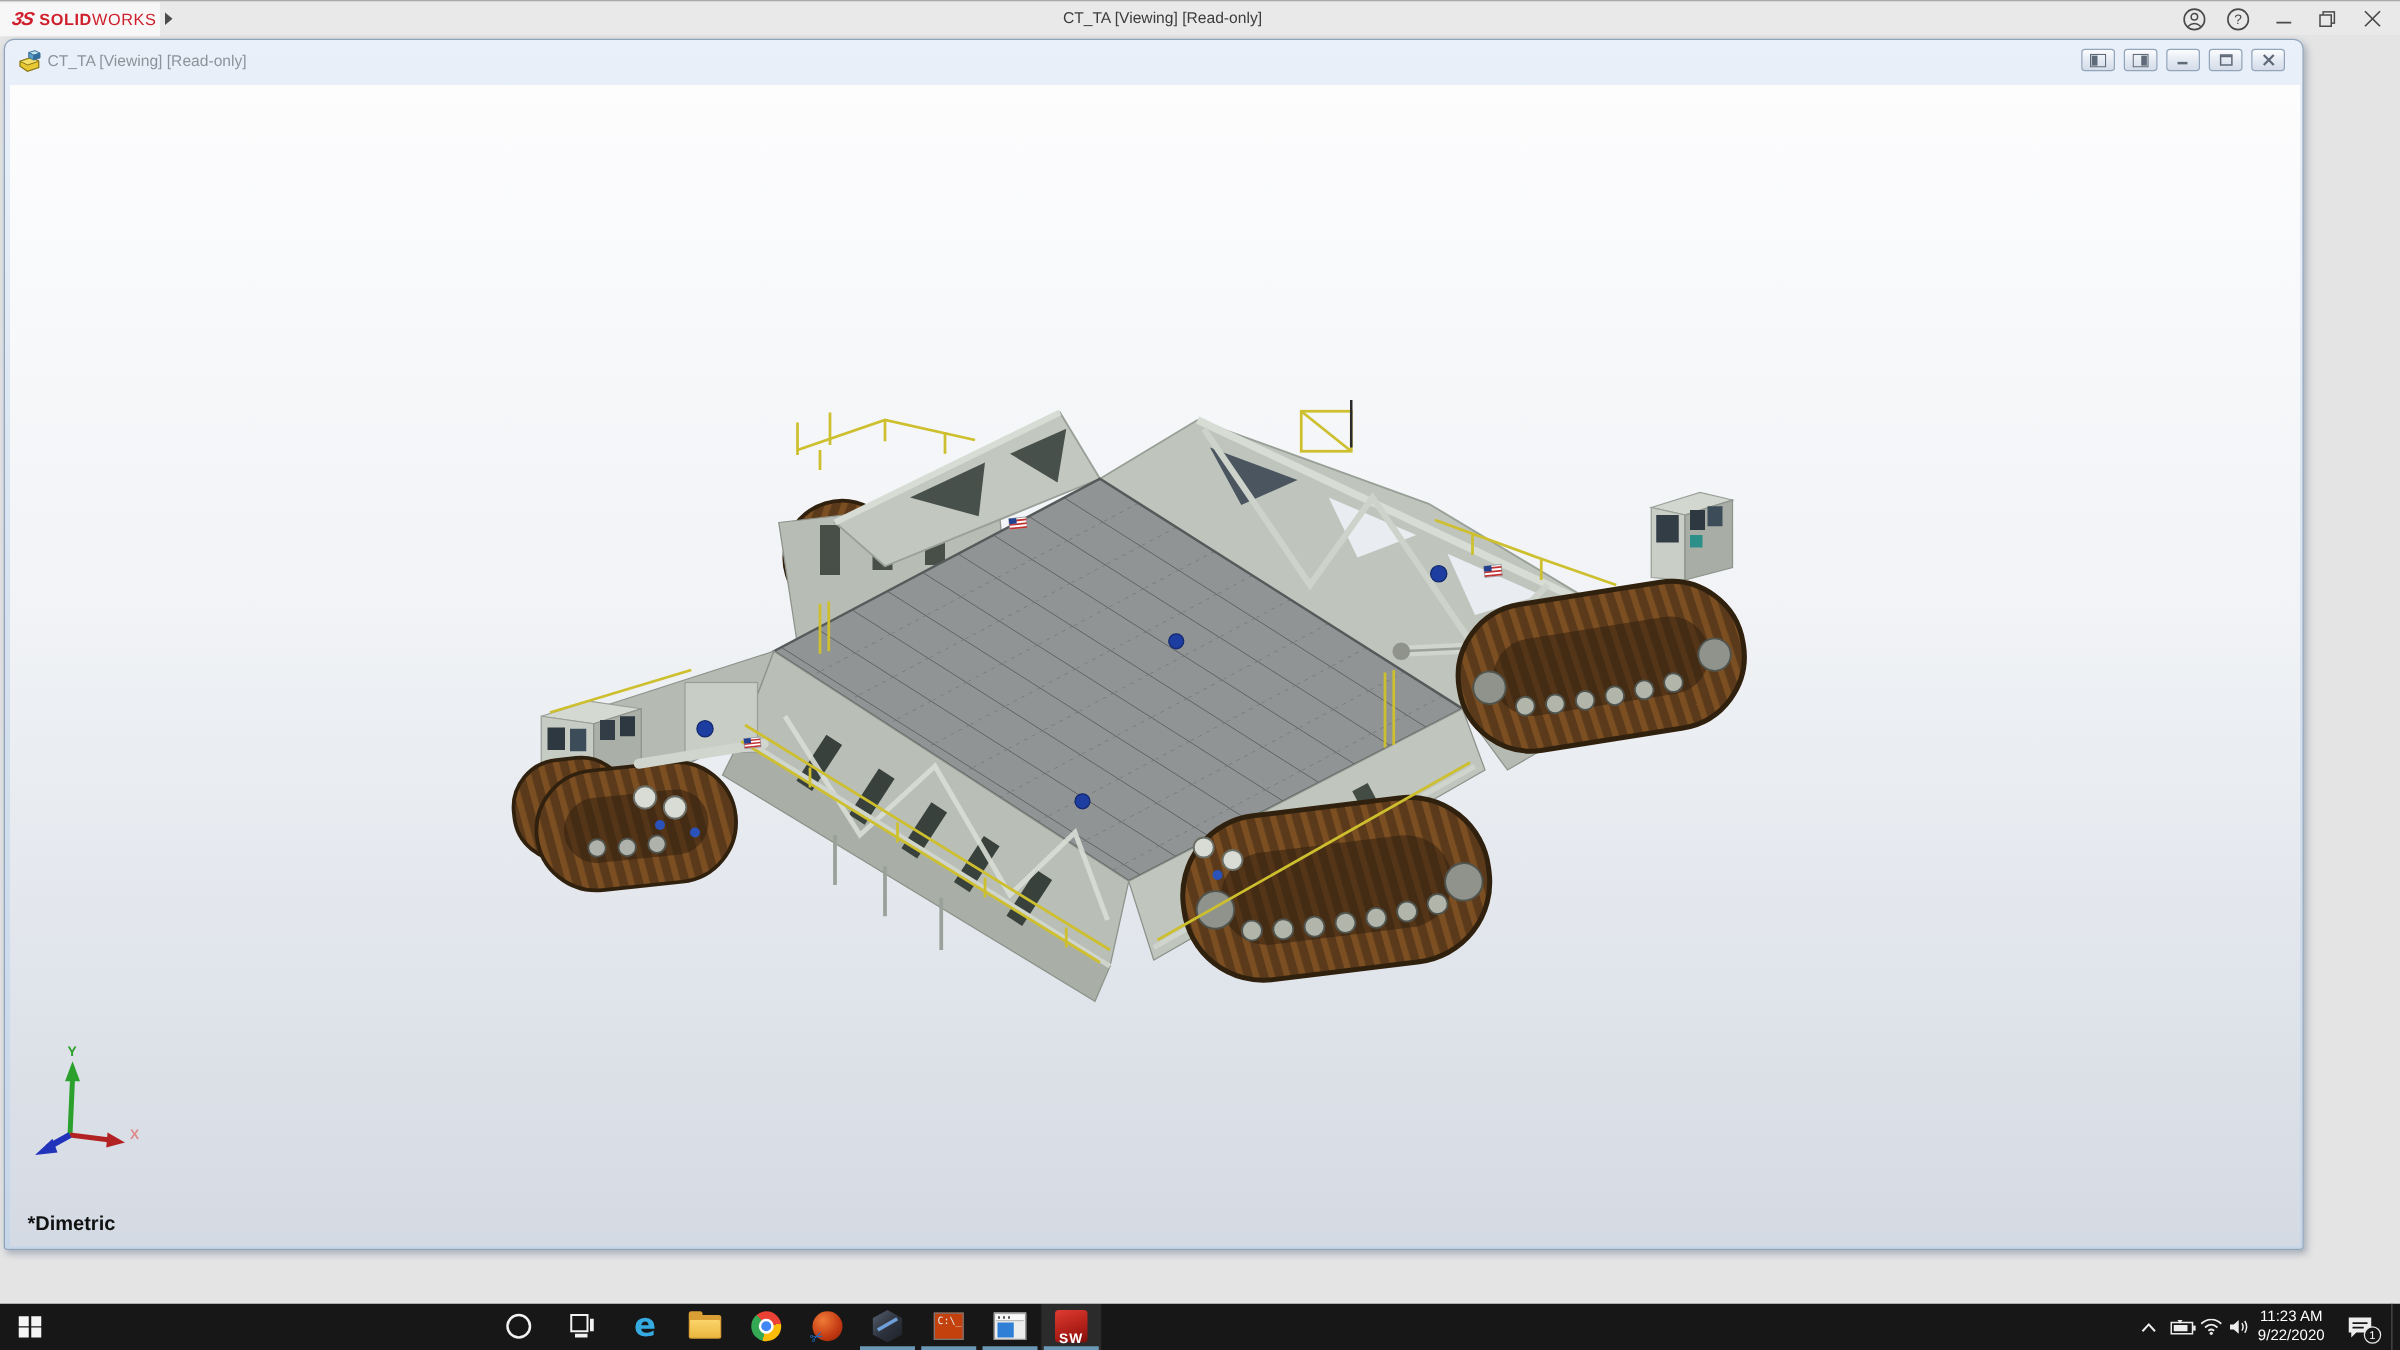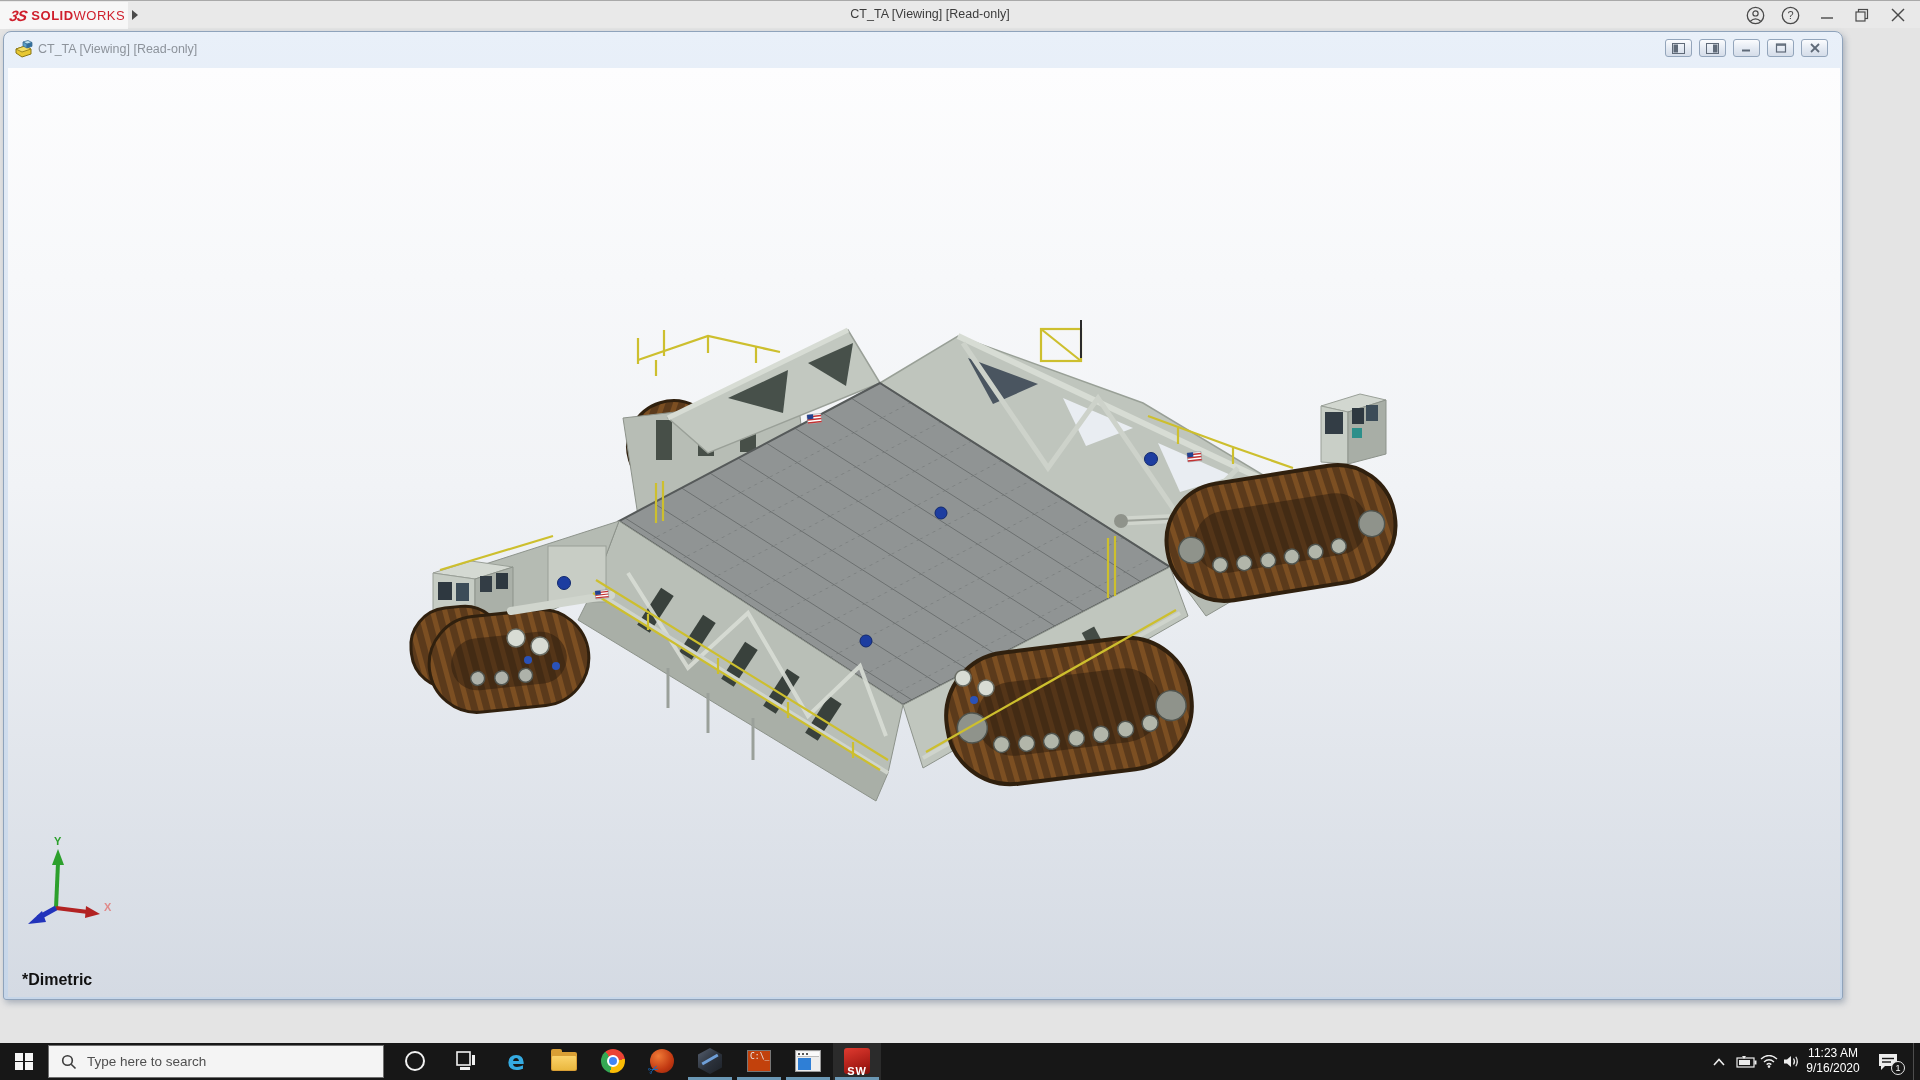--- a/index.html
+++ b/index.html
@@ -385,27 +385,20 @@
     <div id="start-btn" class="abs">
       <div class="winlogo">
           <div></div>
           <div></div>
           <div></div>
           <div></div>
         </div>
     </div>
   </div>
 
-  <div id="search-box" class="abs">
-    <svg width="16" height="16" viewBox="0 0 16 16" style="margin-left:12px">
-      <circle cx="6.5" cy="6.5" r="4.8" fill="none" stroke="#3c3c3c" stroke-width="1.6"></circle>
-      <line x1="10.2" y1="10.2" x2="14.5" y2="14.5" stroke="#3c3c3c" stroke-width="1.6"></line>
-    </svg>
-    <span id="search-text">Type here to search</span>
-  </div>
 
   <div class="tb-slot abs" style="left:402px">
     <div class="icon-cortana"></div>
   </div>
   <div class="tb-slot abs" style="left:453px">
     <svg width="20" height="20" viewBox="0 0 20 20">
       <rect x="1" y="1" width="13" height="13" fill="none" stroke="#f2f2f2" stroke-width="1.6"></rect>
       <rect x="16" y="4" width="3" height="10" fill="#f2f2f2"></rect>
       <rect x="4" y="16" width="10" height="3" fill="#f2f2f2"></rect>
     </svg>
@@ -479,21 +472,21 @@
   </div>
   <div class="tray abs" style="left:1779px;width:24px">
     <svg width="17" height="13" viewBox="0 0 17 13">
       <polygon points="1,4.5 4,4.5 8,1 8,12 4,8.5 1,8.5" fill="#ededed"></polygon>
       <path d="M10.5,3.5 Q12.5,6.5 10.5,9.5" fill="none" stroke="#ededed" stroke-width="1.2"></path>
       <path d="M12.8,1.8 Q15.8,6.5 12.8,11.2" fill="none" stroke="#ededed" stroke-width="1.2"></path>
     </svg>
   </div>
   <div id="clock" class="abs">
     <div>11:23 AM</div>
-    <div>9/16/2020</div>
+    <div>9/22/2020</div>
   </div>
   <div class="tray abs" style="left:1868px;width:40px">
     <div style="position:relative;width:22px;height:18px">
       <svg width="22" height="18" viewBox="0 0 22 18">
         <path d="M2,1 h18 v12 h-12 l-4,4 v-4 h-2 z" fill="#ededed"></path>
         <line x1="5" y1="5.5" x2="17" y2="5.5" stroke="#171717" stroke-width="1.4"></line>
         <line x1="5" y1="9" x2="14" y2="9" stroke="#171717" stroke-width="1.4"></line>
       </svg>
       <div id="notif-badge">1</div>
     </div>

